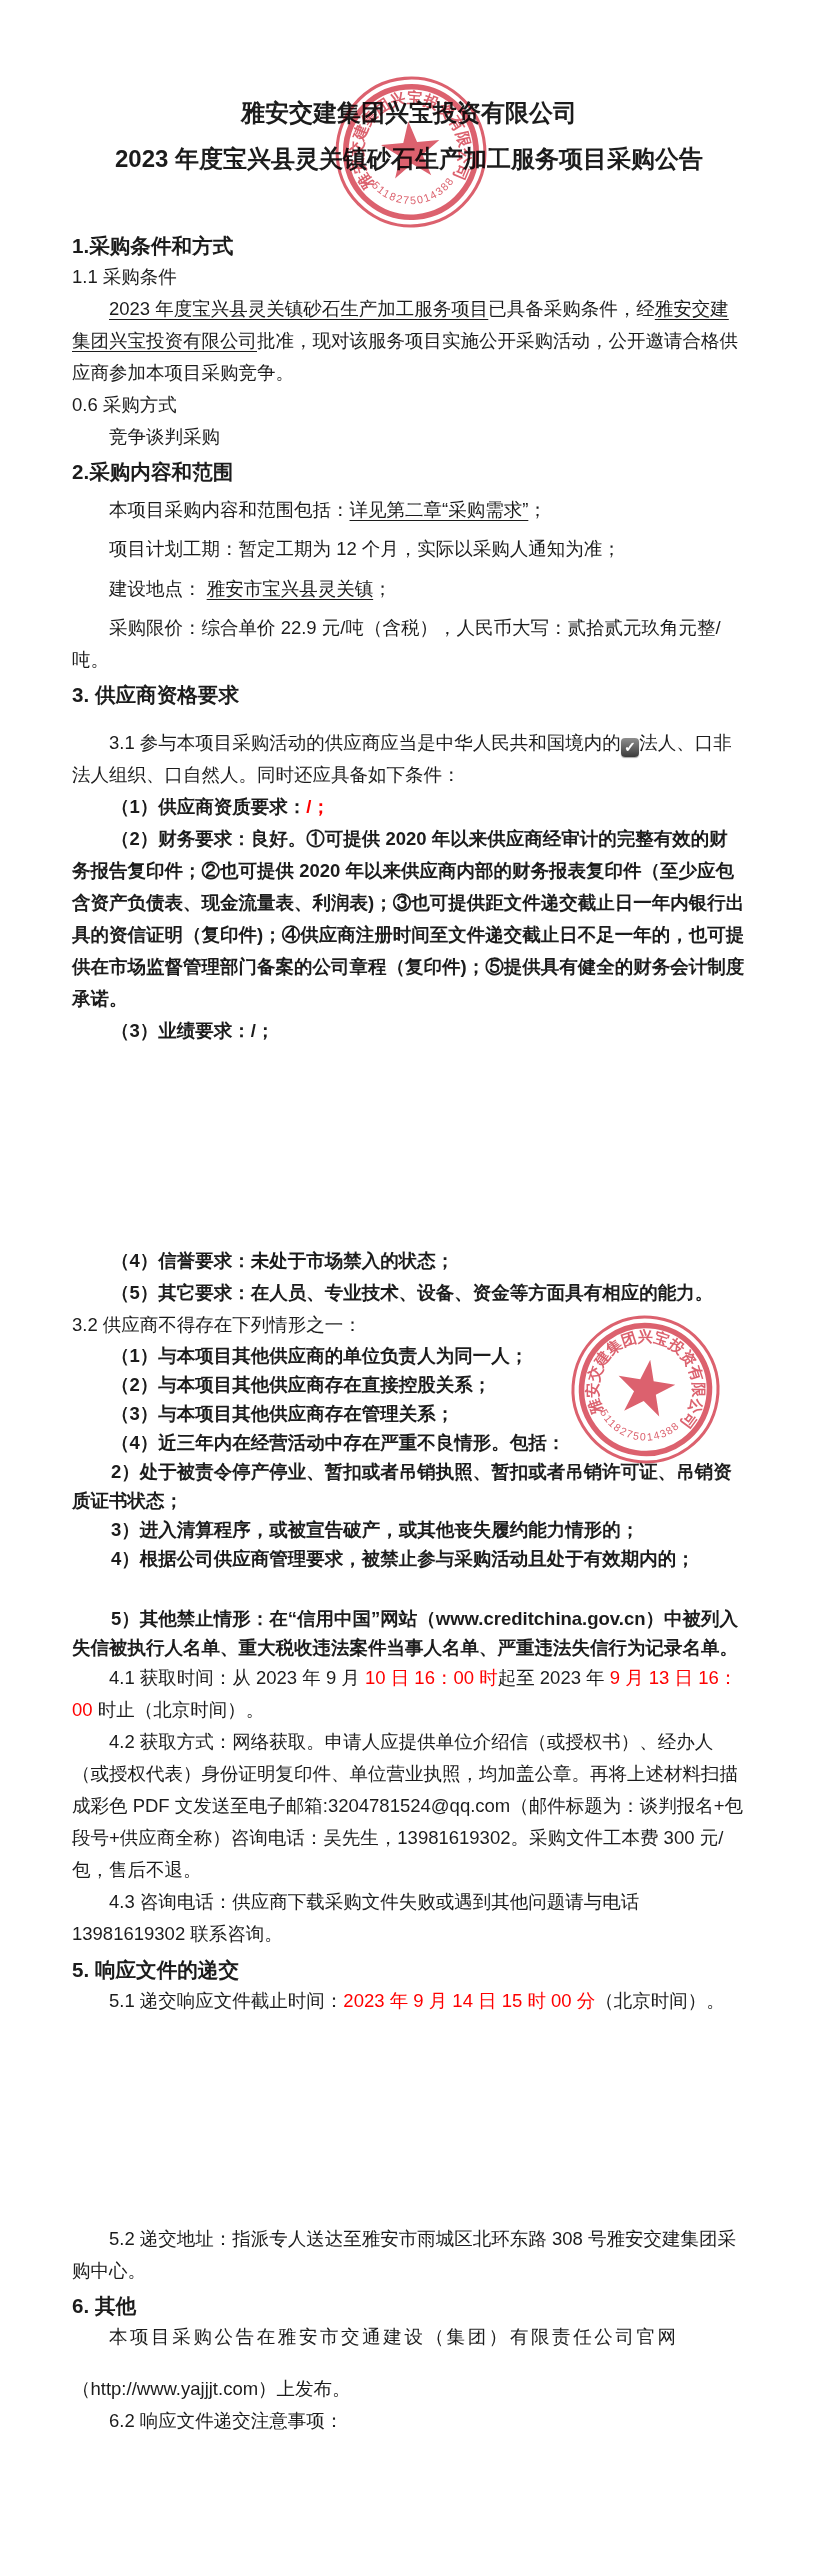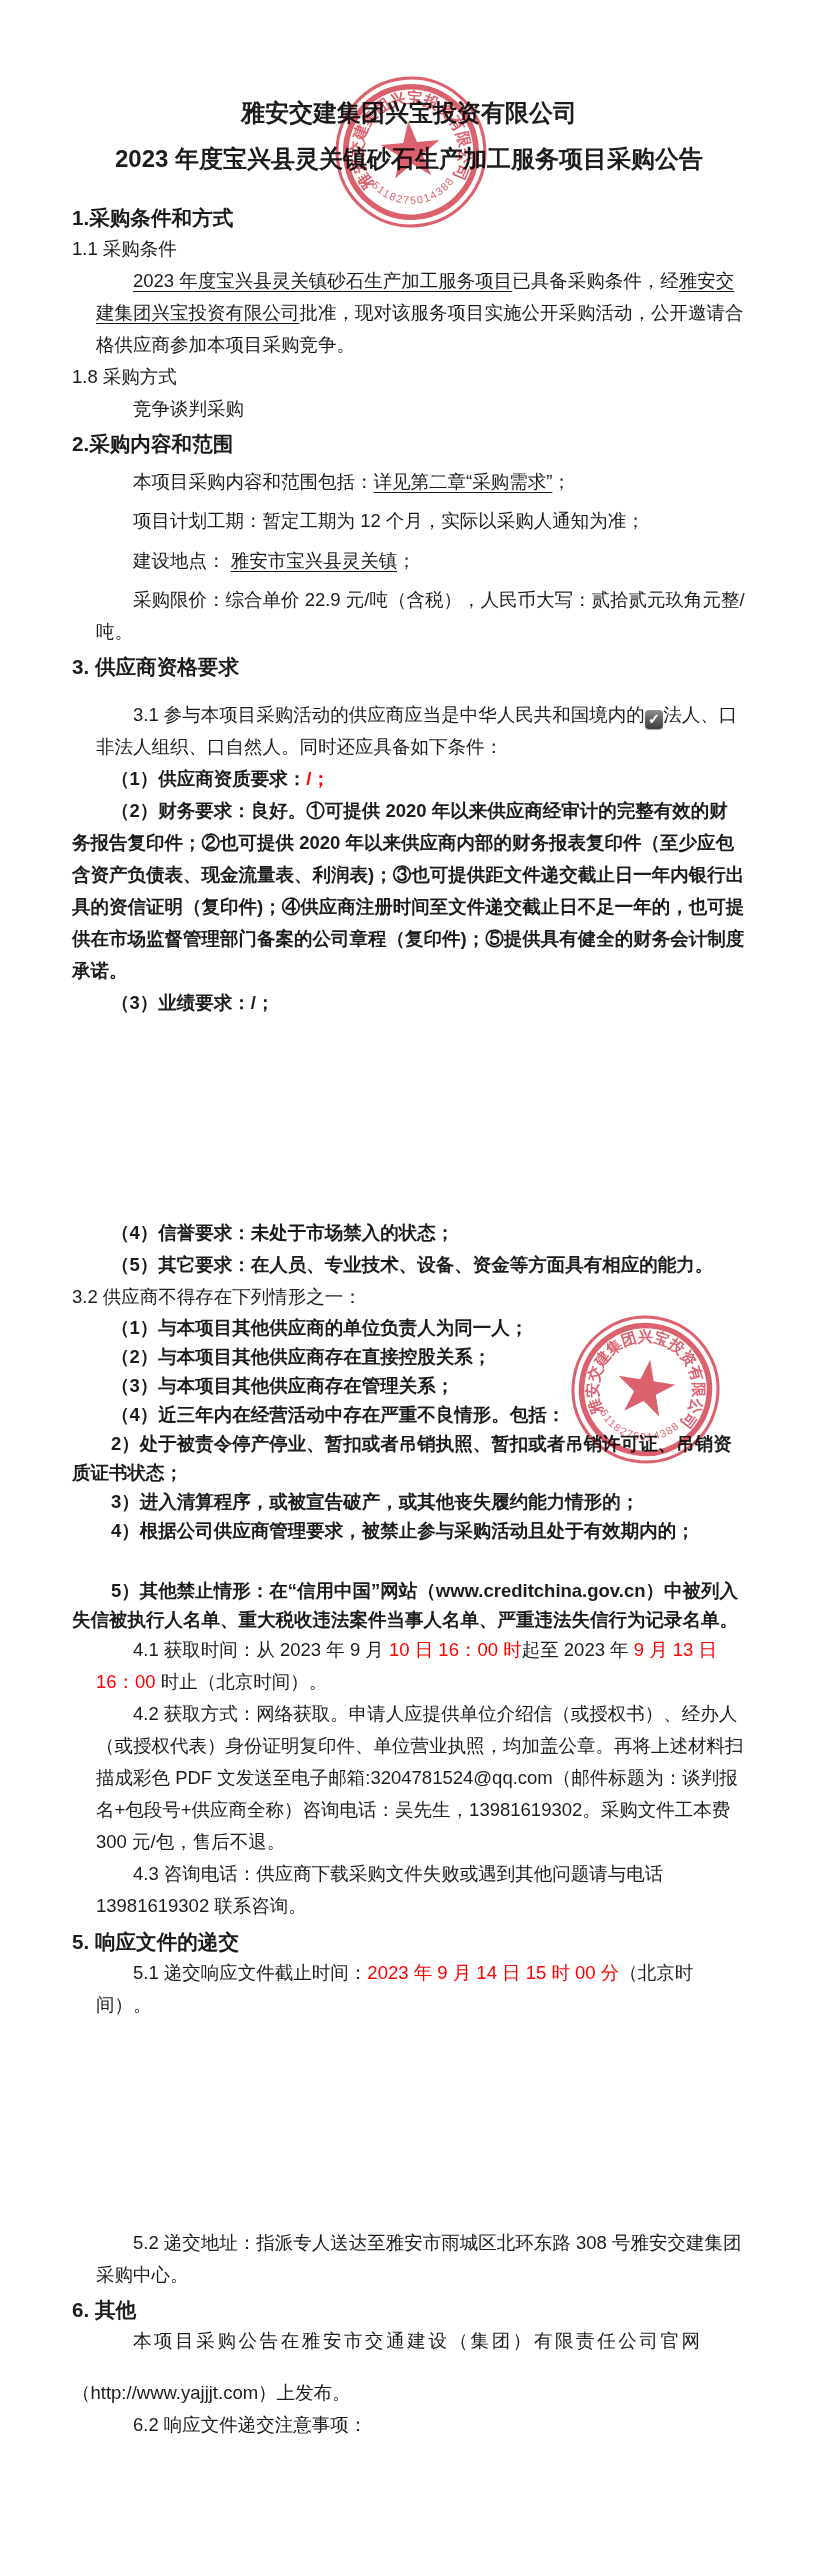--- a/index.html
+++ b/index.html
@@ -10,24 +10,24 @@
     margin:0 auto;
     background:#ffffff;
     overflow:hidden;
     font-family:"Liberation Sans",sans-serif;
     color:#1c1c1c;
   }
   .content{padding:0 72px;}
   .title1{margin:98px 0 0 0;font-size:24px;line-height:30px;font-weight:bold;text-align:center;}
   .title2{margin:16px 0 0 0;font-size:24px;line-height:30px;font-weight:bold;text-align:center;}
   .h{font-size:20.6px;line-height:31px;font-weight:bold;margin:3.1px 0 0 0;}
-  .h.mt100{margin-top:28px;}
+  .h.mt100{margin-top:56px;}
   p{margin:0;font-size:18.5px;line-height:32px;}
   p.tight{line-height:29px;}
-  .indent{text-indent:37px;margin-left:24px;}
+  .indent{text-indent:37px;}
   .li{text-indent:39px;font-weight:bold;}
   .sp{margin-top:7.2px;}
   .mt34{margin-top:17.5px;}
   .mt40{margin-top:20.6px;}
   .mt60{margin-top:31px;}
   .u{text-decoration:underline;text-underline-offset:3.6px;text-decoration-thickness:1px;}
   .red{color:#fe0000;}
   .spread{letter-spacing:2.6px;}
   .chk{
     display:inline-block;width:18.5px;height:18.5px;vertical-align:-2.6px;
@@ -46,21 +46,21 @@
 
 <div class="page">
 
   <div class="content">
     <div class="title1">雅安交建集团兴宝投资有限公司</div>
     <div class="title2">2023 年度宝兴县灵关镇砂石生产加工服务项目采购公告</div>
     <div id="doc-body">
         <div class="h mt100">1.采购条件和方式</div>
         <p class=""><span class="">1.1 采购条件</span></p>
         <p class="indent"><span class="u ">2023 年度宝兴县灵关镇砂石生产加工服务项目</span><span class="">已具备采购条件，经</span><span class="u ">雅安交建集团兴宝投资有限公司</span><span class="">批准，现对该服务项目实施公开采购活动，公开邀请合格供应商参加本项目采购竞争。</span></p>
-        <p class=""><span class="">1.8 采购方式</span></p>
+        <p class=""><span class="">0.6 采购方式</span></p>
         <p class="indent"><span class="">竞争谈判采购</span></p>
         <div class="h ">2.采购内容和范围</div>
         <p class="indent sp"><span class="">本项目采购内容和范围包括：</span><span class="u ">详见第二章“采购需求”</span><span class="">；</span></p>
         <p class="indent sp"><span class="">项目计划工期：暂定工期为 12 个月，实际以采购人通知为准；</span></p>
         <p class="indent sp"><span class="">建设地点： </span><span class="u ">雅安市宝兴县灵关镇</span><span class="">；</span></p>
         <p class="indent sp"><span class="">采购限价：综合单价 22.9 元/吨（含税），人民币大写：贰拾贰元玖角元整/吨。</span></p>
         <div class="h ">3. 供应商资格要求</div>
         <p class="indent mt34"><span class="">3.1 参与本项目采购活动的供应商应当是中华人民共和国境内的</span><span class="chk">✓</span><span class="">法人、口非法人组织、口自然人。同时还应具备如下条件：</span></p>
         <p class="li"><span class="">（1）供应商资质要求：</span><span class="red">/；</span></p>
         <p class="li"><span class="">（2）财务要求：良好。①可提供 2020 年以来供应商经审计的完整有效的财务报告复印件；②也可提供 2020 年以来供应商内部的财务报表复印件（至少应包含资产负债表、现金流量表、利润表)；③也可提供距文件递交截止日一年内银行出具的资信证明（复印件)；④供应商注册时间至文件递交截止日不足一年的，也可提供在市场监督管理部门备案的公司章程（复印件)；⑤提供具有健全的财务会计制度承诺。</span></p>

